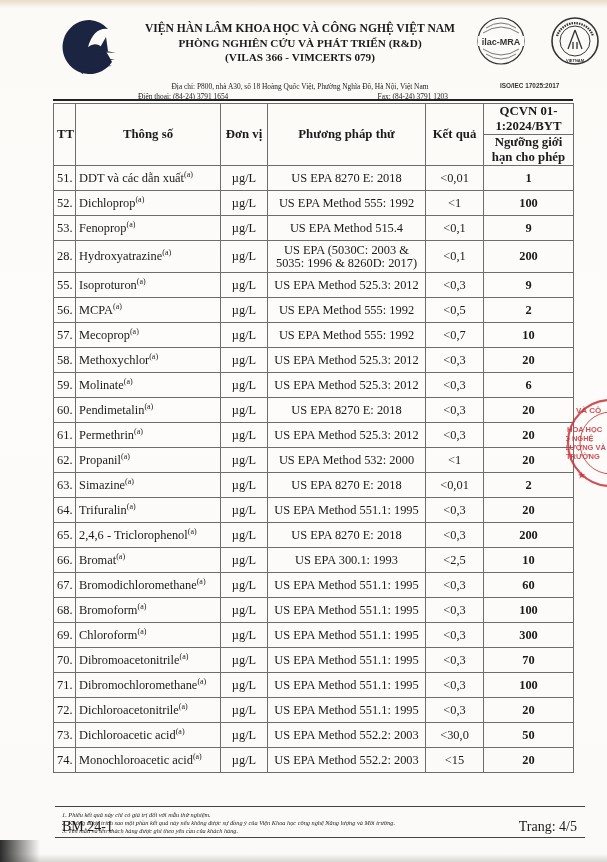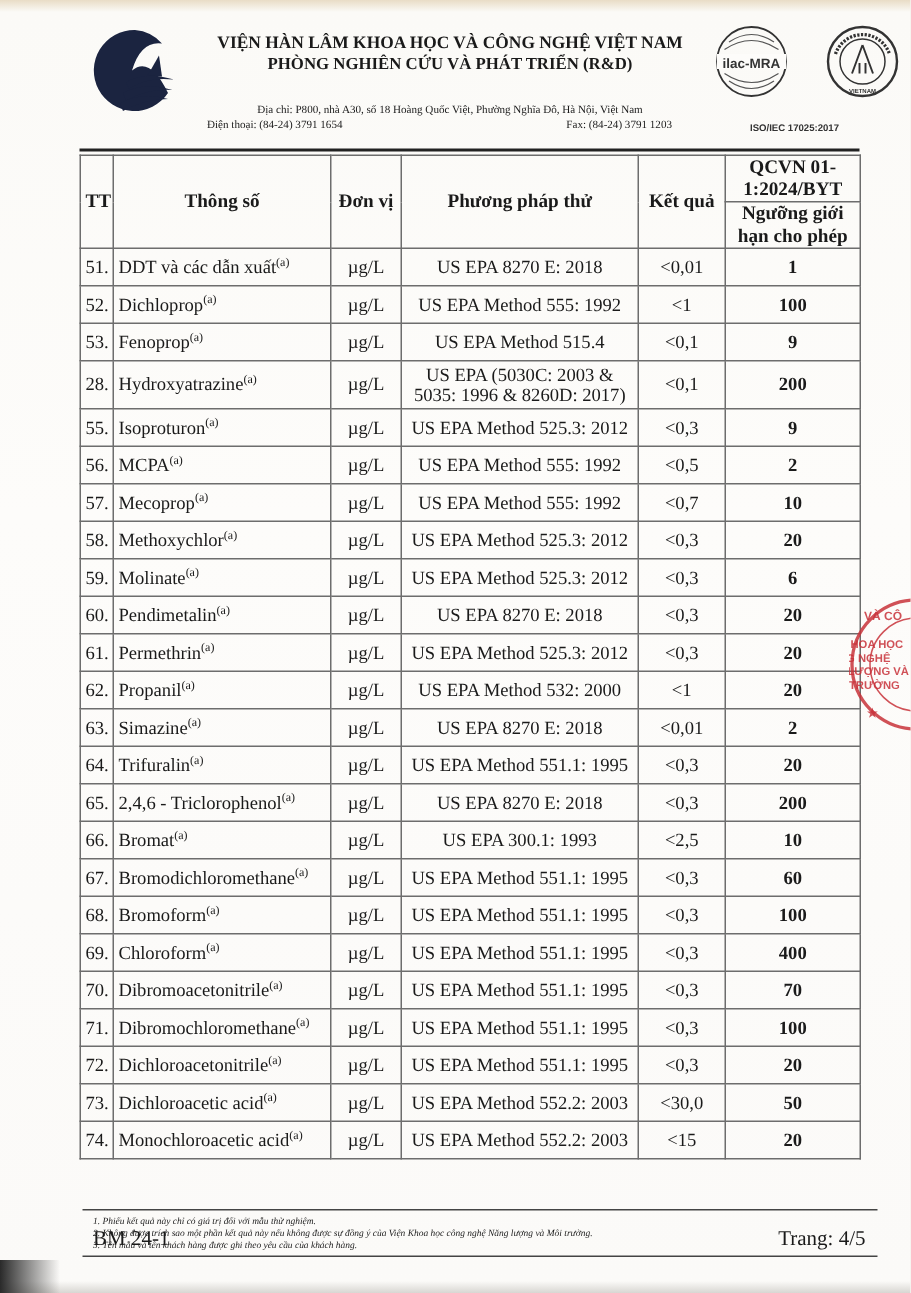--- a/index.html
+++ b/index.html
@@ -75,20 +75,21 @@
   <path d="M30 3 A27 27 0 1 0 52 45 Q40 20 28 30 Q34 10 48 12 A27 27 0 0 0 30 3 Z" fill="#1b2440"></path>
   <path d="M46 20 L48 34 L38 34 Z" fill="#1b2440"></path>
   <path d="M24 38 Q36 30 56 36 Q38 34 26 42 Z" fill="#1b2440"></path>
   <path d="M22 45 Q36 37 55 43 Q38 42 24 50 Z" fill="#1b2440"></path>
   <path d="M20 52 Q34 44 52 49 Q36 49 22 57 Z" fill="#1b2440"></path>
 </svg>
 
 <div class="hdr">
   <div class="l1">VIỆN HÀN LÂM KHOA HỌC VÀ CÔNG NGHỆ VIỆT NAM</div>
   <div class="l3">PHÒNG NGHIÊN CỨU VÀ PHÁT TRIỂN (R&amp;D)</div>
+  <div class="l4">(VILAS 366 - VIMCERTS 079)</div>
   <div class="addr">
     <div>Địa chỉ: P800, nhà A30, số 18 Hoàng Quốc Việt, Phường Nghĩa Đô, Hà Nội, Việt Nam</div>
     <div class="row2">
       <span>Điện thoại: (84-24) 3791 1654</span>
       <span>Fax: (84-24) 3791 1203</span>
     </div>
   </div>
 </div>
 
 <svg class="logos-right" viewBox="0 0 125 50">
@@ -278,21 +279,21 @@
         <td class="method">US EPA Method 551.1: 1995</td>
         <td class="result">&lt;0,3</td>
         <td class="limit">100</td>
       </tr>
       <tr class="r">
         <td class="tt">69.</td>
         <td class="param"><span>Chloroform</span><sup>(a)</sup></td>
         <td class="unit">µg/L</td>
         <td class="method">US EPA Method 551.1: 1995</td>
         <td class="result">&lt;0,3</td>
-        <td class="limit">400</td>
+        <td class="limit">300</td>
       </tr>
       <tr class="r">
         <td class="tt">70.</td>
         <td class="param"><span>Dibromoacetonitrile</span><sup>(a)</sup></td>
         <td class="unit">µg/L</td>
         <td class="method">US EPA Method 551.1: 1995</td>
         <td class="result">&lt;0,3</td>
         <td class="limit">70</td>
       </tr>
       <tr class="r">

